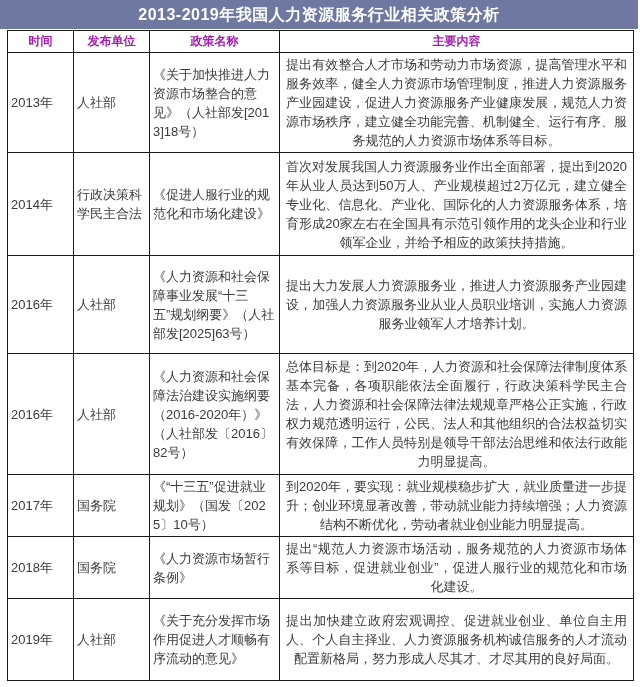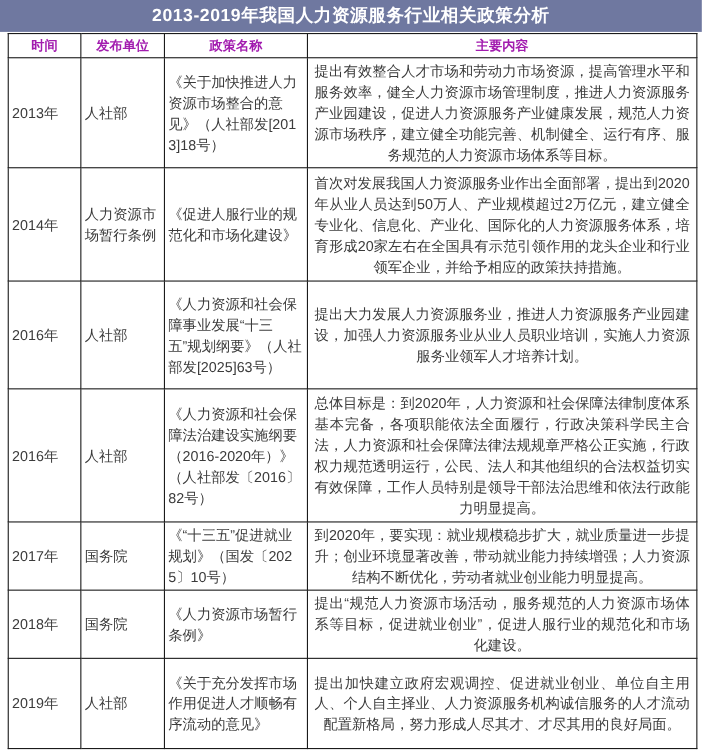--- a/index.html
+++ b/index.html
@@ -97,21 +97,21 @@
     </thead>
     <tbody>
       <tr class="r0">
         <td class="cell-time">2013年</td>
         <td class="cell-unit">人社部</td>
         <td class="cell-policy">《关于加快推进人力资源市场整合的意见》（人社部发[2013]18号）</td>
         <td class="cell-content">提出有效整合人才市场和劳动力市场资源，提高管理水平和服务效率，健全人力资源市场管理制度，推进人力资源服务产业园建设，促进人力资源服务产业健康发展，规范人力资源市场秩序，建立健全功能完善、机制健全、运行有序、服务规范的人力资源市场体系等目标。</td>
       </tr>
       <tr class="r1">
         <td class="cell-time">2014年</td>
-        <td class="cell-unit">人力资源市场暂行条例</td>
+        <td class="cell-unit">行政决策科学民主合法</td>
         <td class="cell-policy">《促进人服行业的规范化和市场化建设》</td>
         <td class="cell-content">首次对发展我国人力资源服务业作出全面部署，提出到2020年从业人员达到50万人、产业规模超过2万亿元，建立健全专业化、信息化、产业化、国际化的人力资源服务体系，培育形成20家左右在全国具有示范引领作用的龙头企业和行业领军企业，并给予相应的政策扶持措施。</td>
       </tr>
       <tr class="r2">
         <td class="cell-time">2016年</td>
         <td class="cell-unit">人社部</td>
         <td class="cell-policy">《人力资源和社会保障事业发展“十三五”规划纲要》（人社部发[2025]63号）</td>
         <td class="cell-content">提出大力发展人力资源服务业，推进人力资源服务产业园建设，加强人力资源服务业从业人员职业培训，实施人力资源服务业领军人才培养计划。</td>
       </tr>
       <tr class="r3">

